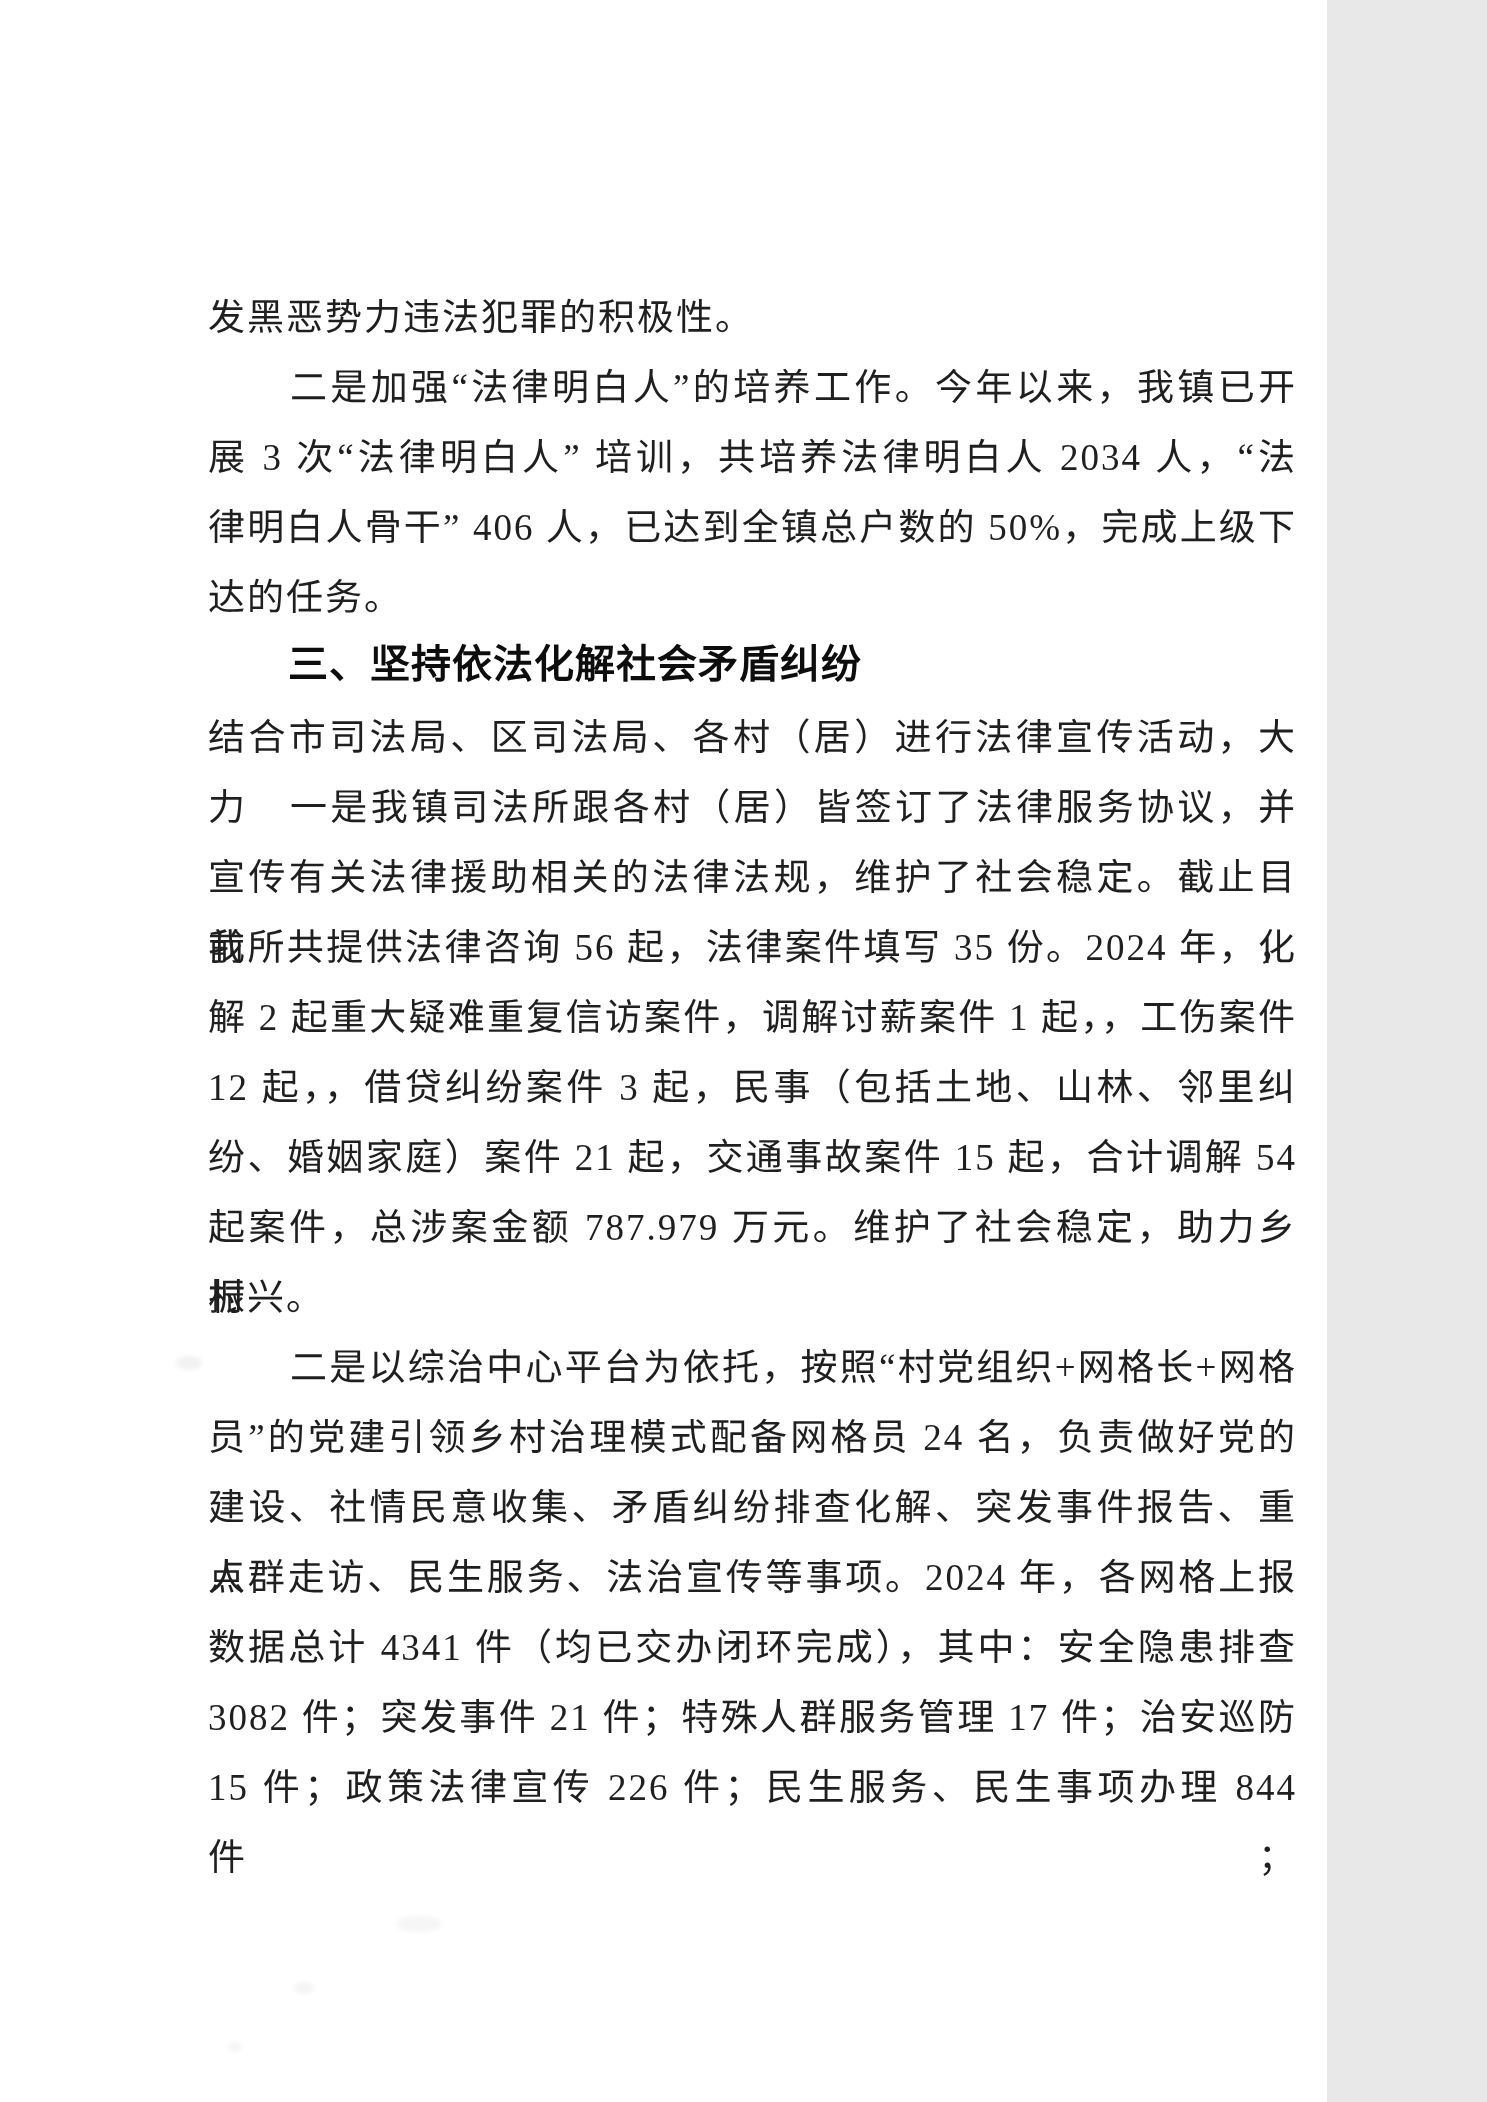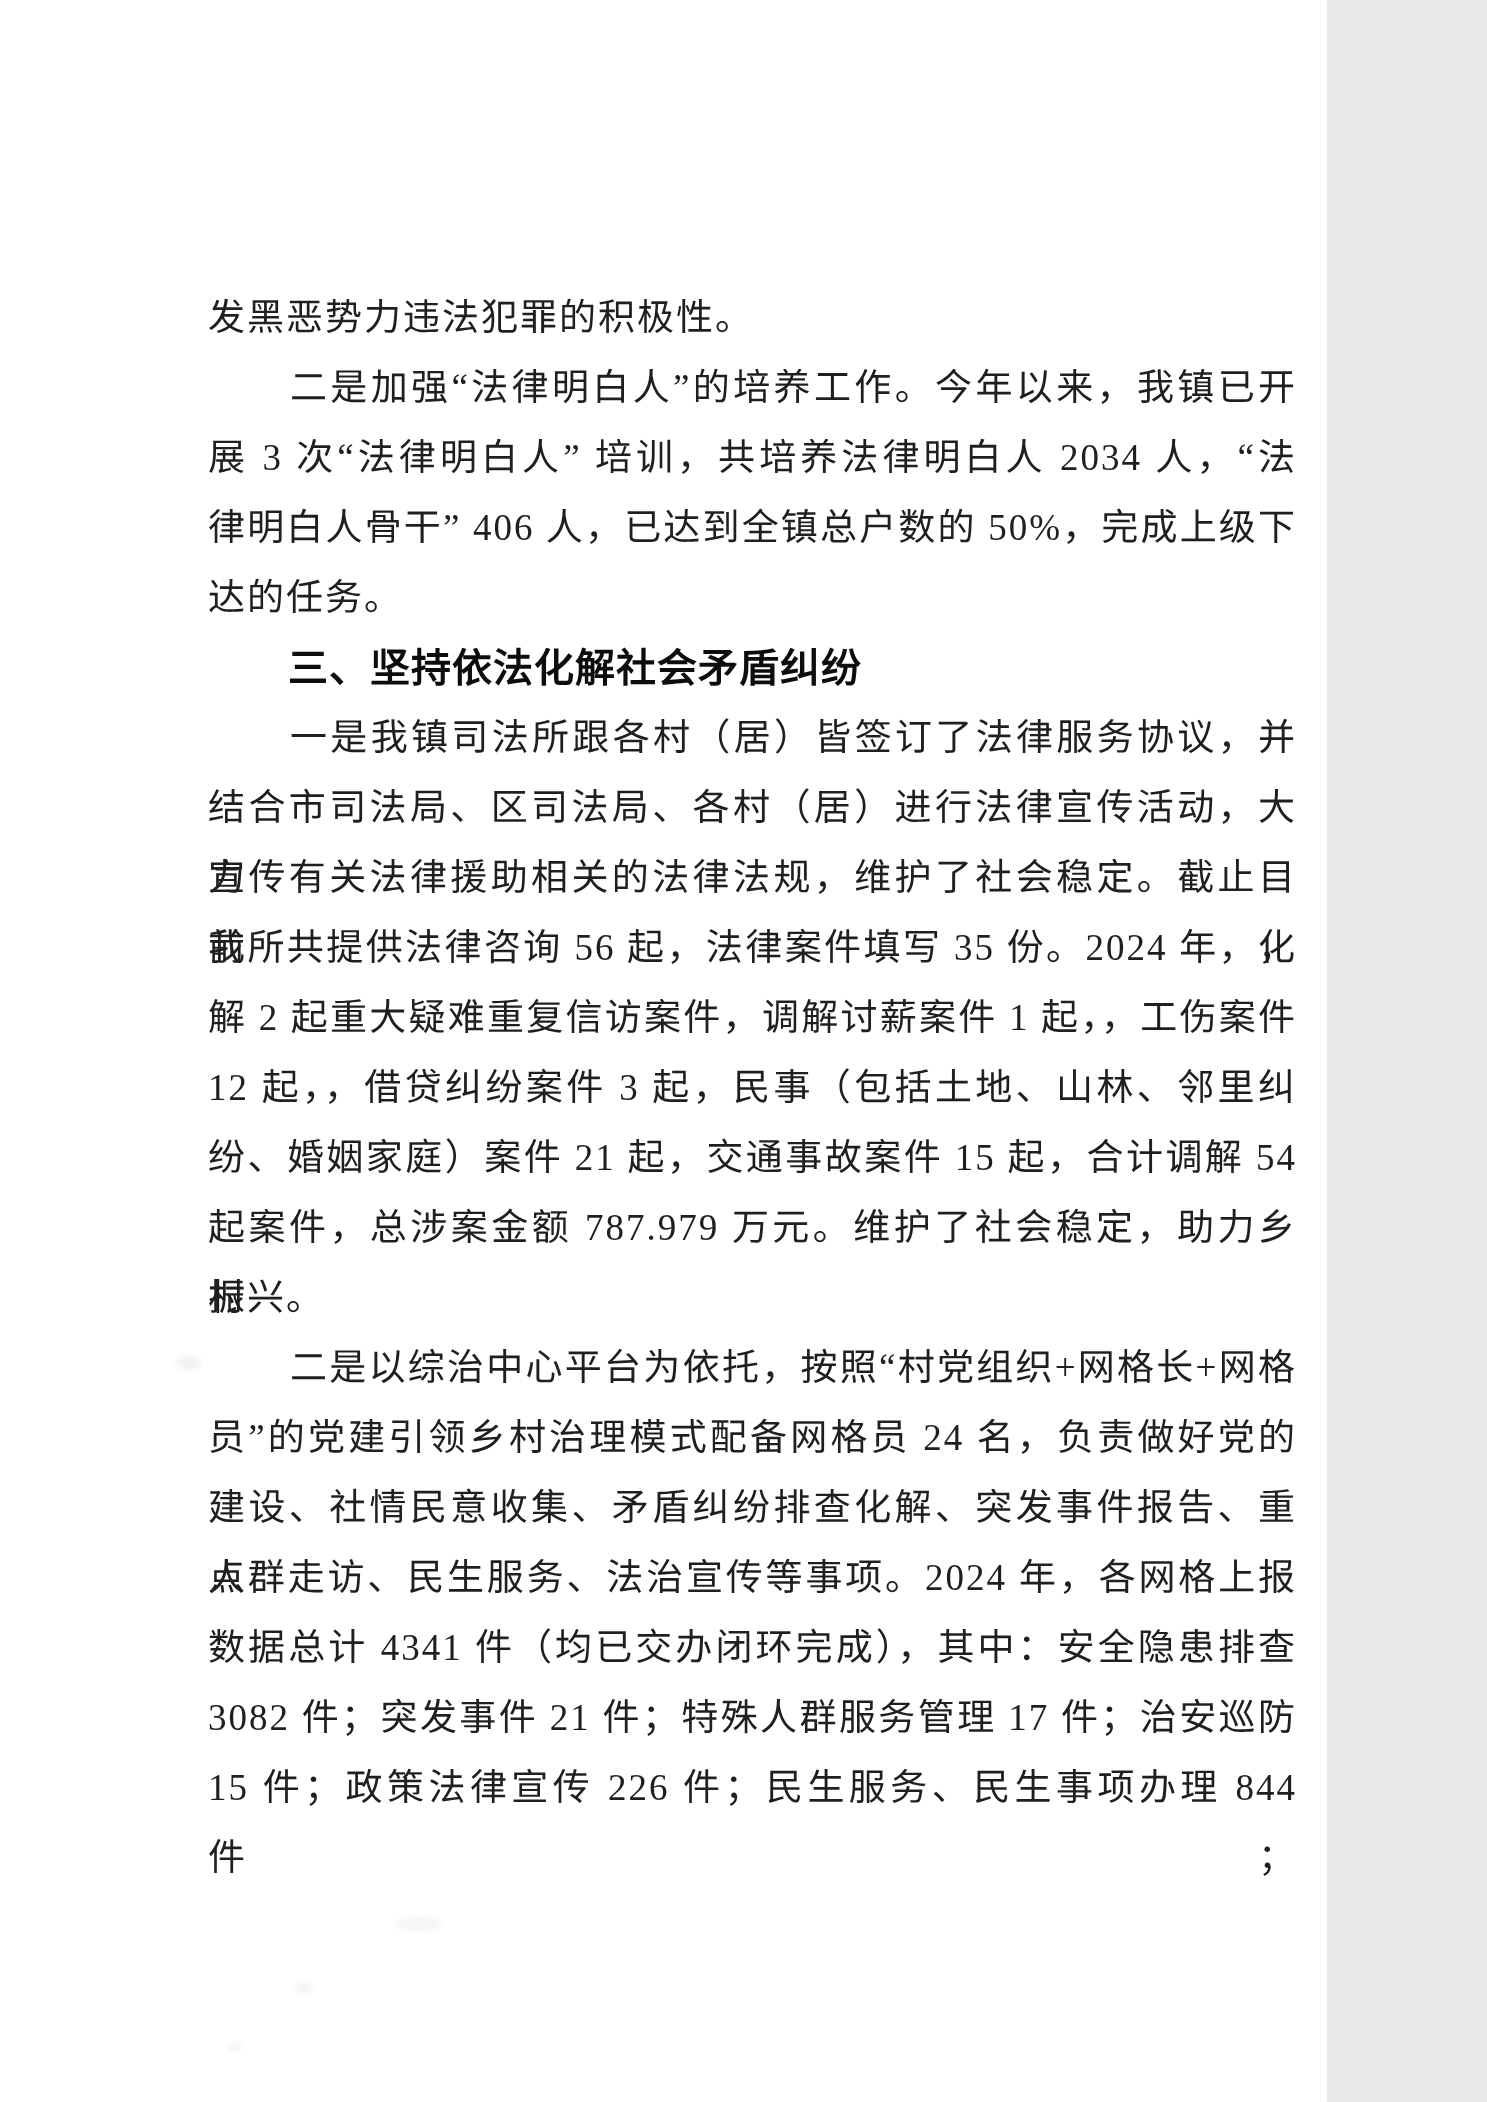--- a/index.html
+++ b/index.html
@@ -35,21 +35,21 @@
     text-align: justify;
     text-align-last: justify;
     text-justify: inter-character;
     font-family: Liberation Serif, serif;
   }
   
   .ind {
     text-indent: 82px;
   }
   .heading {
-    font-family: Liberation Sans, sans-serif;
+    font-family: Liberation Mono, monospace;
     font-weight: 700;
     font-size: 40px;
     letter-spacing: 1px;
     text-indent: 80px;
     color: #0d0d0d;
   }
   .smudge {
     position: absolute;
     border-radius: 50%;
     pointer-events: none;
@@ -64,22 +64,22 @@
 
 <div class="page">
 
   <div class="text-block">
     <div class="line">发黑恶势力违法犯罪的积极性。</div>
     <div class="line jf ind">二是加强“法律明白人”的培养工作。今年以来，我镇已开</div>
     <div class="line jf">展 3 次“法律明白人” 培训，共培养法律明白人 2034 人，“法</div>
     <div class="line jf">律明白人骨干” 406 人，已达到全镇总户数的 50%，完成上级下</div>
     <div class="line">达的任务。</div>
     <div class="line heading">三、坚持依法化解社会矛盾纠纷</div>
+    <div class="line jf">结合市司法局、区司法局、各村（居）进行法律宣传活动，大力</div>
     <div class="line jf ind">一是我镇司法所跟各村（居）皆签订了法律服务协议，并</div>
-    <div class="line jf">结合市司法局、区司法局、各村（居）进行法律宣传活动，大力</div>
     <div class="line jf">宣传有关法律援助相关的法律法规，维护了社会稳定。截止目前，</div>
     <div class="line jf">我所共提供法律咨询 56 起，法律案件填写 35 份。2024 年，化</div>
     <div class="line jf">解 2 起重大疑难重复信访案件，调解讨薪案件 1 起，，工伤案件</div>
     <div class="line jf">12 起，，借贷纠纷案件 3 起，民事（包括土地、山林、邻里纠</div>
     <div class="line jf">纷、婚姻家庭）案件 21 起，交通事故案件 15 起，合计调解 54</div>
     <div class="line jf">起案件，总涉案金额 787.979 万元。维护了社会稳定，助力乡村</div>
     <div class="line">振兴。</div>
     <div class="line jf ind">二是以综治中心平台为依托，按照“村党组织+网格长+网格</div>
     <div class="line jf">员”的党建引领乡村治理模式配备网格员 24 名，负责做好党的</div>
     <div class="line jf">建设、社情民意收集、矛盾纠纷排查化解、突发事件报告、重点</div>

